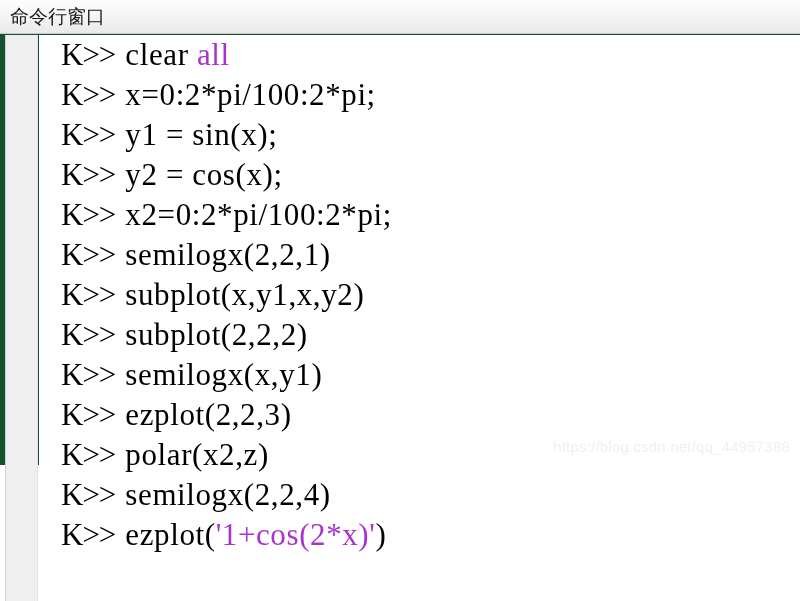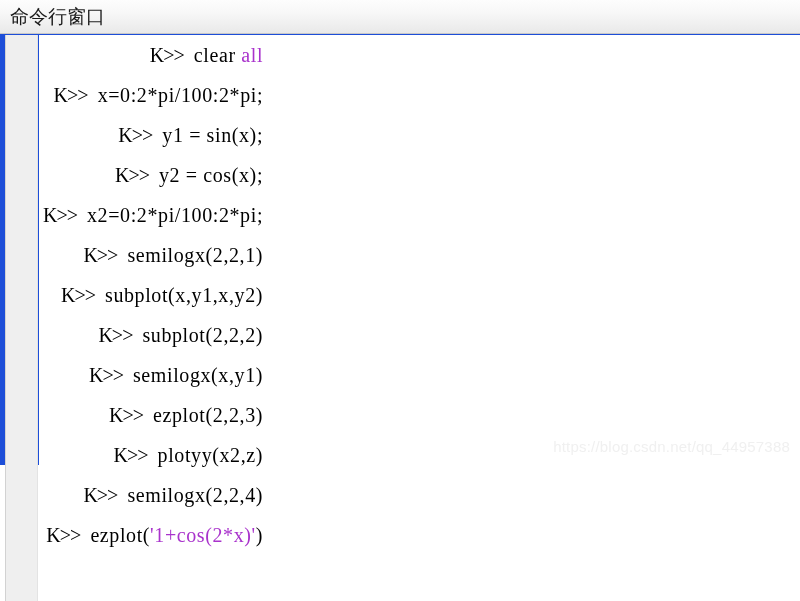--- a/index.html
+++ b/index.html
@@ -12,21 +12,21 @@
     height: 601px;
     overflow: hidden;
     font-family: "Liberation Serif", "DejaVu Serif", serif;
     -webkit-font-smoothing: antialiased;
   }
 
   #app {
     position: relative;
     width: 800px;
     height: 465px;
-    background: #1d4ed8;
+    background: #14532d;
     box-sizing: border-box;
   }
 
   
   .titlebar {
     position: absolute;
     left: 0;
     top: 0;
     width: 800px;
     height: 34px;
@@ -81,26 +81,25 @@
     left: 0;
     top: 0;
     margin: 0;
     padding: 0;
     list-style: none;
   }
   .cmd-line {
     height: 40px;
     line-height: 40px;
     white-space: nowrap;
-    padding-left: 4px;
+    padding-left: 22px;
     font-family: "Liberation Serif", "DejaVu Serif", serif;
-    font-size: 20px;
+    font-size: 31px;
     color: #000000;
     letter-spacing: 0.6px;
-    text-align: right;
   }
   .prompt {
     color: #000000;
     letter-spacing: -1px;
     padding-right: 10px;
   }
   .tok {
     color: #000000;
   }
   .tok.kw {
@@ -141,21 +140,21 @@
         <li class="cmd-line"><span class="prompt">K&gt;&gt;</span><span class="tok">clear </span><span class="tok kw">all</span></li>
         <li class="cmd-line"><span class="prompt">K&gt;&gt;</span><span class="tok">x=0:2*pi/100:2*pi;</span></li>
         <li class="cmd-line"><span class="prompt">K&gt;&gt;</span><span class="tok">y1 = sin(x);</span></li>
         <li class="cmd-line"><span class="prompt">K&gt;&gt;</span><span class="tok">y2 = cos(x);</span></li>
         <li class="cmd-line"><span class="prompt">K&gt;&gt;</span><span class="tok">x2=0:2*pi/100:2*pi;</span></li>
         <li class="cmd-line"><span class="prompt">K&gt;&gt;</span><span class="tok">semilogx(2,2,1)</span></li>
         <li class="cmd-line"><span class="prompt">K&gt;&gt;</span><span class="tok">subplot(x,y1,x,y2)</span></li>
         <li class="cmd-line"><span class="prompt">K&gt;&gt;</span><span class="tok">subplot(2,2,2)</span></li>
         <li class="cmd-line"><span class="prompt">K&gt;&gt;</span><span class="tok">semilogx(x,y1)</span></li>
         <li class="cmd-line"><span class="prompt">K&gt;&gt;</span><span class="tok">ezplot(2,2,3)</span></li>
-        <li class="cmd-line"><span class="prompt">K&gt;&gt;</span><span class="tok">plotyy(x2,z)</span></li>
+        <li class="cmd-line"><span class="prompt">K&gt;&gt;</span><span class="tok">polar(x2,z)</span></li>
         <li class="cmd-line"><span class="prompt">K&gt;&gt;</span><span class="tok">semilogx(2,2,4)</span></li>
         <li class="cmd-line"><span class="prompt">K&gt;&gt;</span><span class="tok">ezplot(</span><span class="tok str">'1+cos(2*x)'</span><span class="tok">)</span></li>
       </ul>
   </div>
 
   <div class="watermark">https://blog.csdn.net/qq_44957388</div>
 
 </div>
 
 </body></html>

